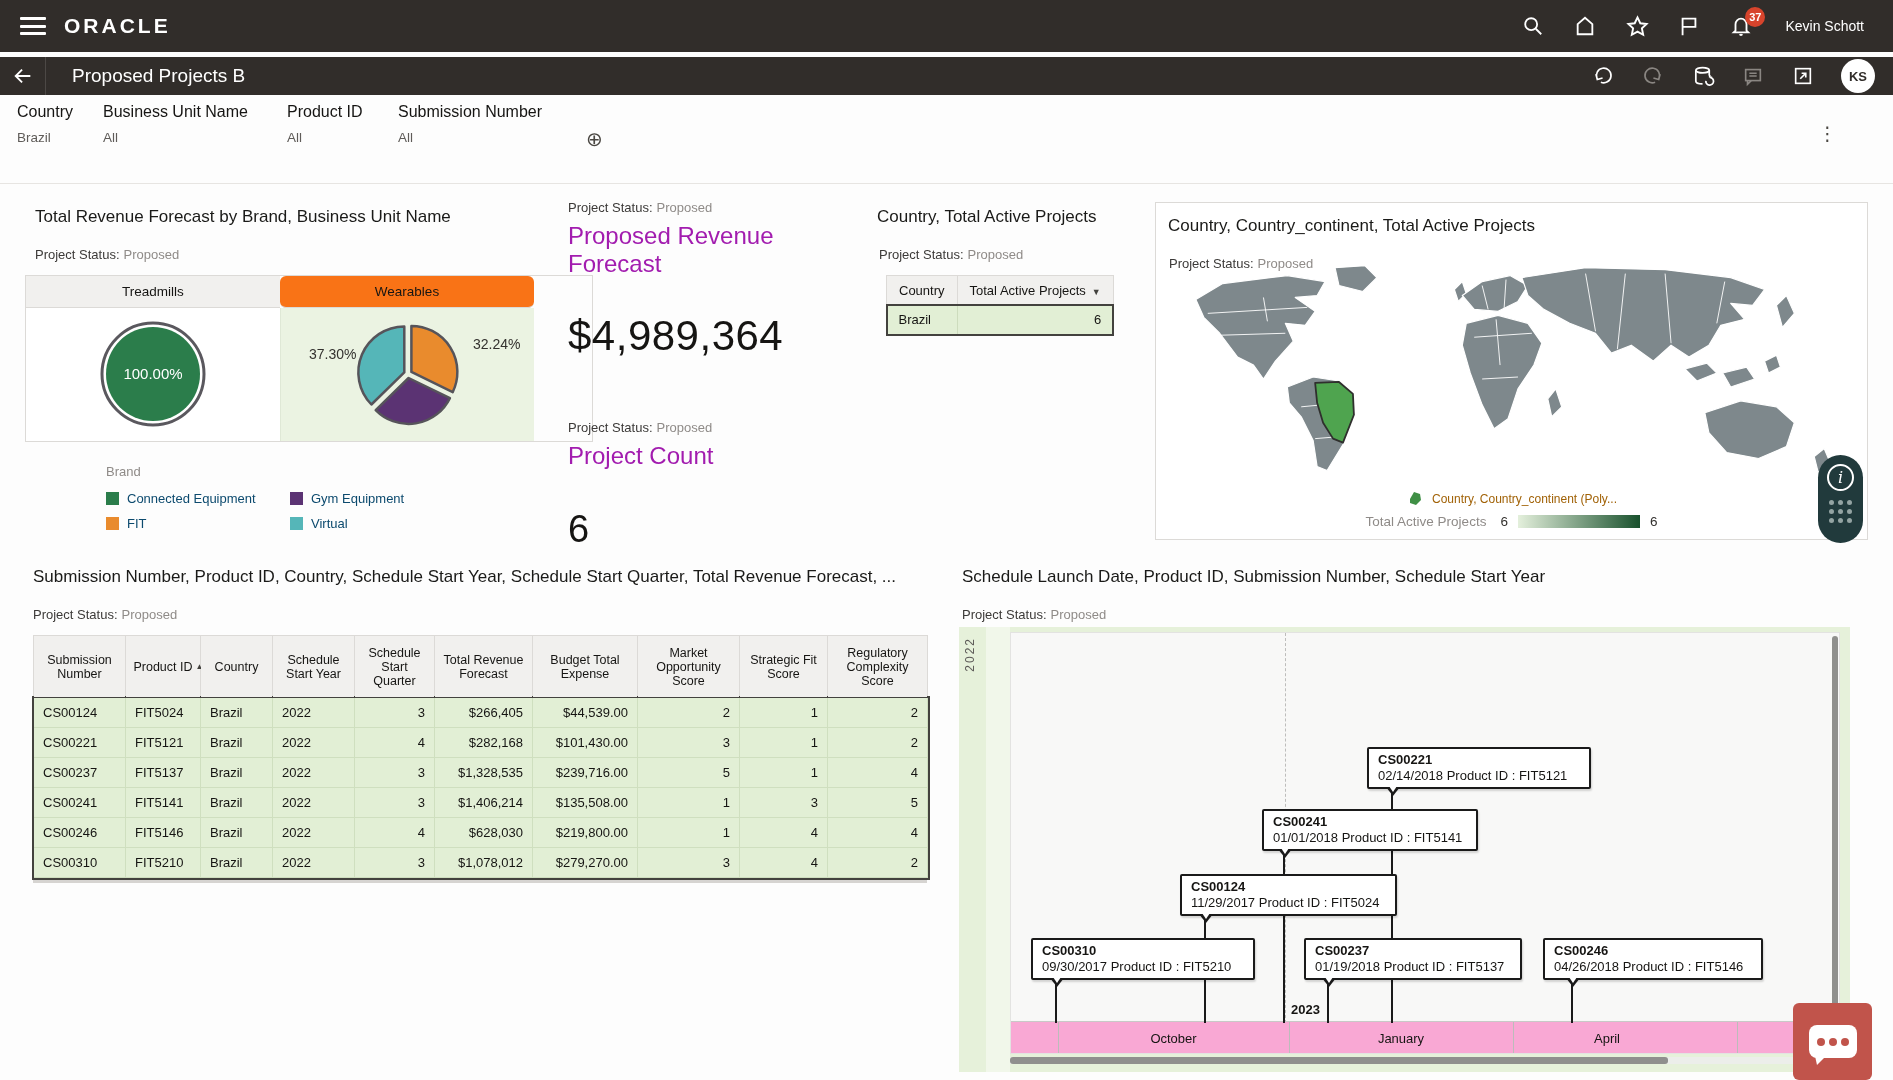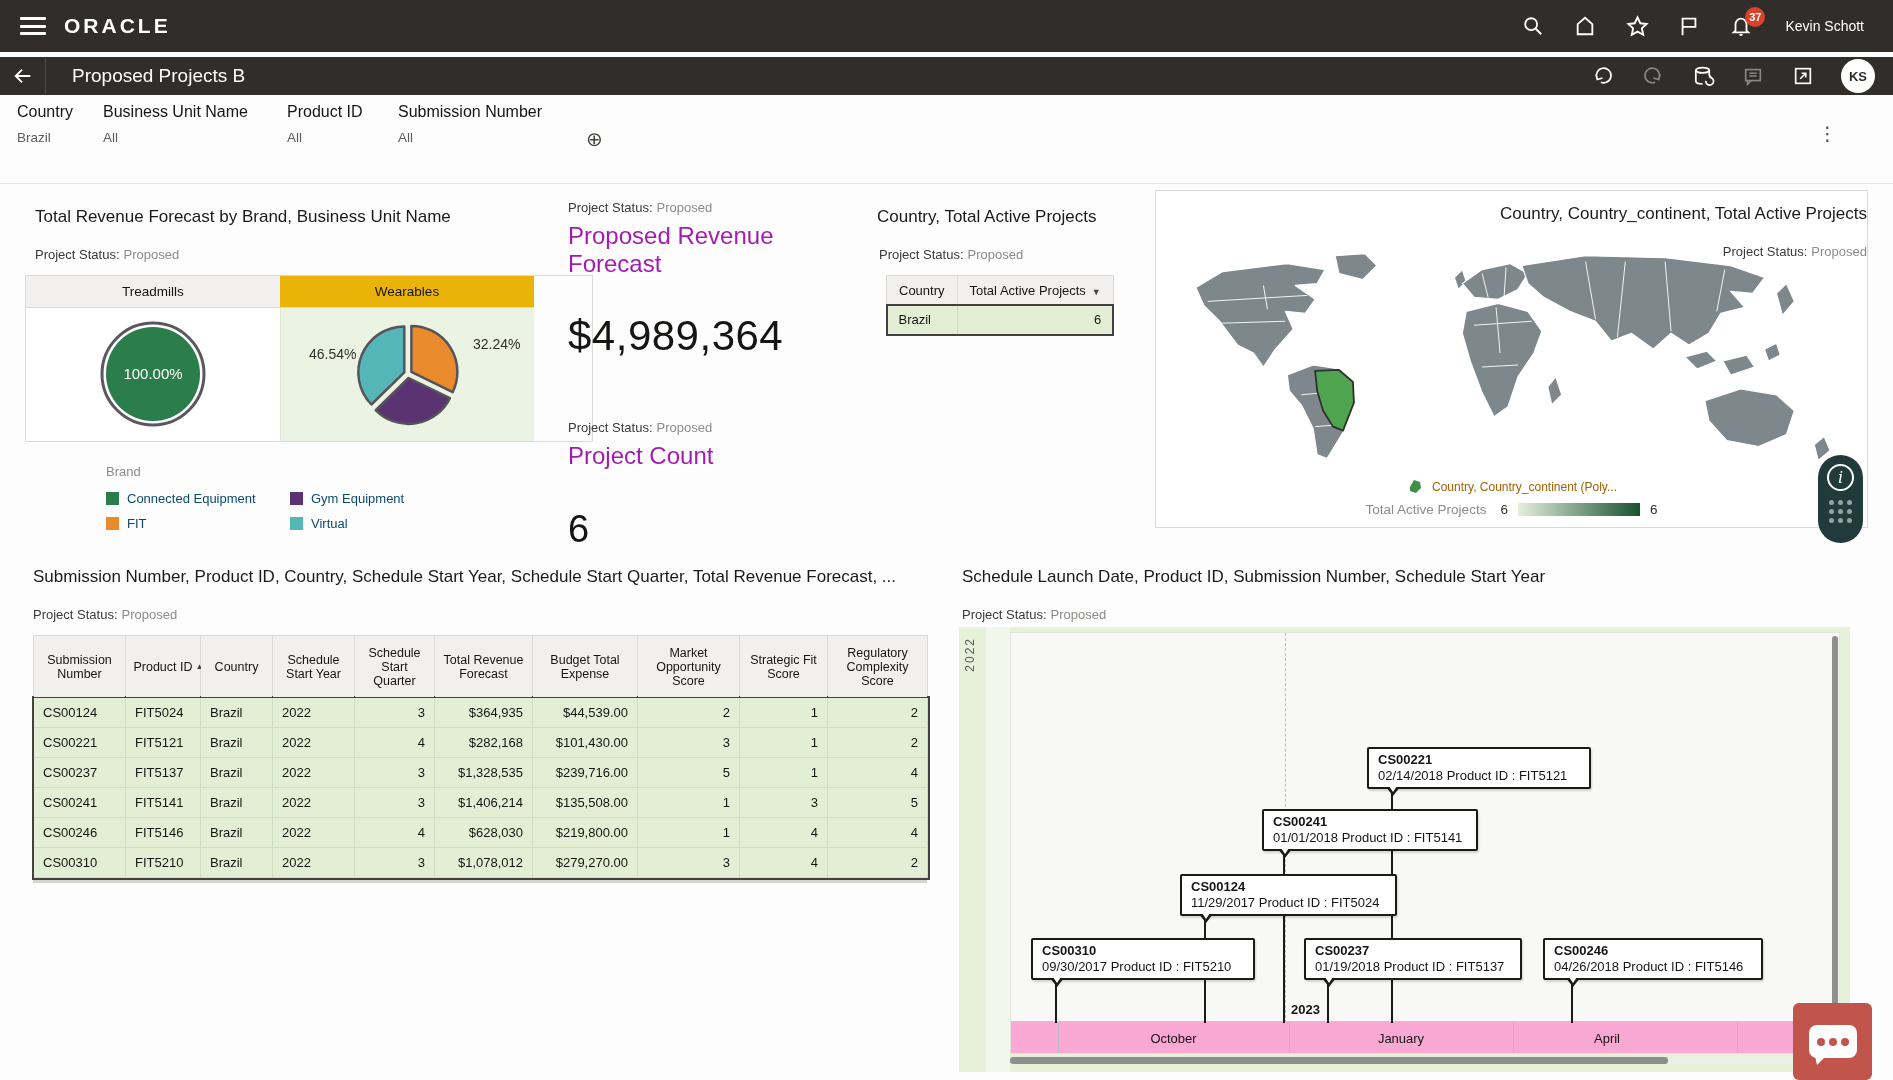--- a/index.html
+++ b/index.html
@@ -55,21 +55,21 @@
 
   
   .pie-sec { position:absolute; left:25px; top:207px; width:512px; }
   .pie-sec .viz-title { margin-left:10px; }
   .pie-sec .status { margin-left:10px; margin-top:20px; }
   .trellis { margin-top:13px; width:568px; display:flex; border:1px solid #dcdad7; }
   .tr-col { width:254px; }
   .tr-head { height:32px; font-size:13.5px; display:flex; align-items:center; justify-content:center;
     border-bottom:1px solid #dcdad7; }
   .tr-col.plain .tr-head { background:#f1f0ee; }
-  .tr-col.green .tr-head { background:#eab308; }
+  .tr-col.green .tr-head { background:#f97316;border-radius:6px; }
   .tr-body { height:133px; position:relative; }
   .tr-col.plain .tr-body { background:#fff; }
   .tr-col.green .tr-body { background:#ebf3e2; border-left:1px solid #dfe8d6; }
   .pct-label { position:absolute; font-size:14px; color:#33312e; }
   .legend { margin:22px 0 0 81px; }
   .legend-title { font-size:13px; color:#8f8b88; }
   .legend-grid { margin-top:12px; display:grid; grid-template-columns:184px 184px; row-gap:10px; }
   .legend-item { display:flex; align-items:center; font-size:13px; color:#0c4a6e; }
   .swatch { width:13px; height:13px; margin-right:8px; display:inline-block; }
 
@@ -84,22 +84,22 @@
   .ctable-sec .status { margin-top:20px; margin-left:2px; }
   .ctable { margin:13px 0 0 9px; border-collapse:collapse; font-size:13px; }
   .ctable th { background:#f1f0ee; font-weight:400; height:29px; border:1px solid #dcdad7; padding:0 12px; }
   .ctable td { height:30px; padding:0 12px; background:#e2efd5; }
   .ctable tr.sel { outline:2px solid #43423e; outline-offset:-1px; }
   .ctable td.num { text-align:right; }
   .ctable td + td { border-left:1px solid #cddcbd; }
   .sort-caret { font-size:9px; color:#43423e; margin-left:6px; }
 
   
-  .map-sec { position:absolute; left:1155px; top:190px; width:713px; height:338px; background:#fff;
-    border:1px solid #dcdad7;text-align:right; }
+  .map-sec { position:absolute; left:1155px; top:202px; width:713px; height:338px; background:#fff;
+    border:1px solid #dcdad7; }
   .map-sec .viz-title { margin:13px 0 0 12px; }
   .map-sec .status { margin:20px 0 0 13px; }
   .map-wrap { position:absolute; left:12px; top:58px; width:686px; height:232px; }
   .map-legend { position:absolute; left:0; bottom:10px; width:100%; display:flex;
     flex-direction:column; align-items:center; gap:7px; }
   .ml-row { display:flex; align-items:center; font-size:12px; color:#a16207; }
   .ml-row2 { display:flex; align-items:center; font-size:13.5px; color:#8f8b88; }
   .grad-bar { width:122px; height:13px; margin:0 10px; background:linear-gradient(to right,#e4f0dc,#19512d); }
   .ml-num { color:#33312e; }
 
@@ -279,21 +279,21 @@
           <svg width="254" height="133" viewBox="0 0 254 133">
             <circle cx="127" cy="66" r="51" fill="none" stroke="#5a585e" stroke-width="3"></circle>
             <circle cx="127" cy="66" r="47" fill="#2b7d4b"></circle>
             <text x="127" y="71" text-anchor="middle" fill="#fff" font-size="15">100.00%</text>
           </svg>
         </div>
       </div>
       <div class="tr-col green">
         <div class="tr-head">Wearables</div>
         <div class="tr-body">
-          <span class="pct-label" style="left:28px;top:38px">46.54%</span>
+          <span class="pct-label" style="left:28px;top:38px">37.30%</span>
           <span class="pct-label" style="left:192px;top:28px">32.24%</span>
           <svg width="254" height="133" viewBox="0 0 254 133">
             <g stroke="#56545a" stroke-width="2.5" stroke-linejoin="round">
               <path d="M127 66 L127 20 A46 46 0 0 1 168.3 86.2 Z" fill="#e98b2d" transform="translate(3.4,-2.1)"></path>
               <path d="M127 66 L168.3 86.2 A46 46 0 0 1 94.1 98.1 Z" fill="#5b3373" transform="translate(0.6,4)"></path>
               <path d="M127 66 L94.1 98.1 A46 46 0 0 1 127 20 Z" fill="#55b6b8" transform="translate(-3.7,-1.6)"></path>
             </g>
           </svg>
         </div>
       </div>
@@ -443,21 +443,21 @@
           <th><span>Regulatory Complexity Score</span></th>
         </tr>
       </thead>
       <tbody>
           <tr>
             <td>CS00124</td>
             <td>FIT5024</td>
             <td>Brazil</td>
             <td>2022</td>
             <td class="num">3</td>
-            <td class="num">$364,935</td>
+            <td class="num">$266,405</td>
             <td class="num">$44,539.00</td>
             <td class="num">2</td>
             <td class="num">1</td>
             <td class="num">2</td>
           </tr>
           <tr>
             <td>CS00221</td>
             <td>FIT5121</td>
             <td>Brazil</td>
             <td>2022</td>

